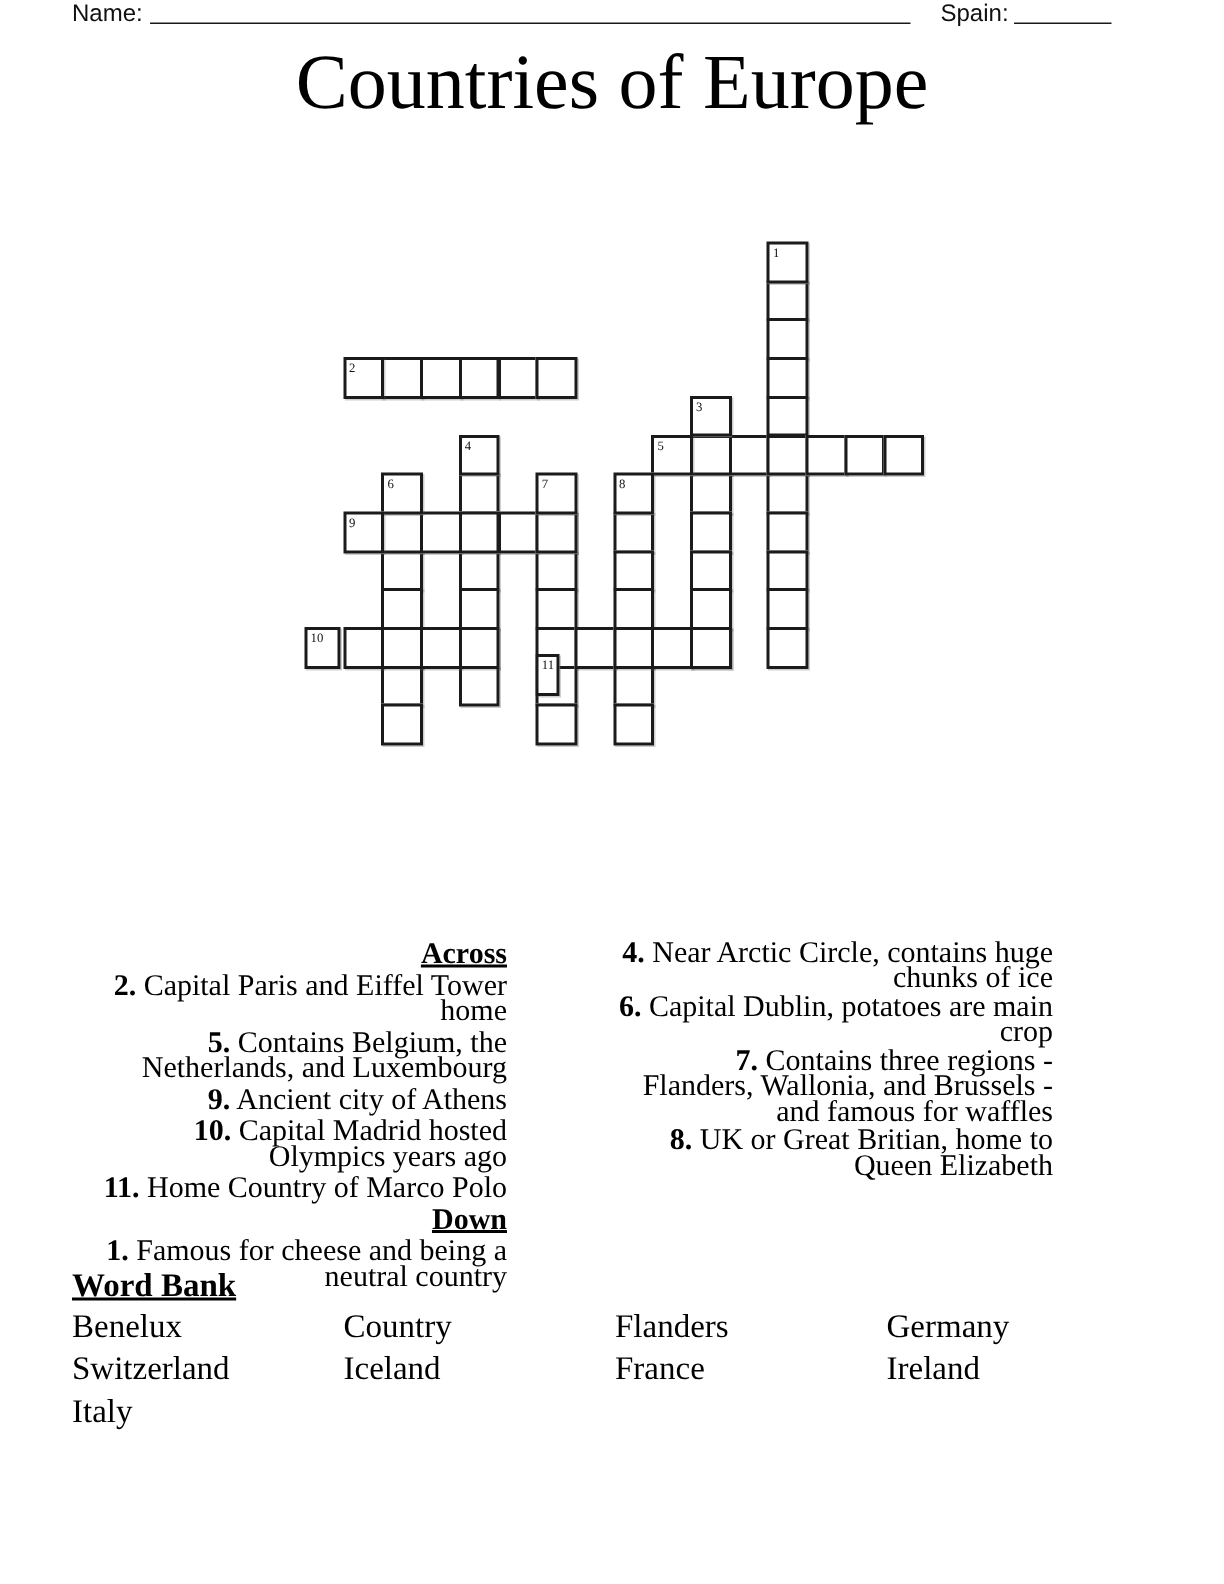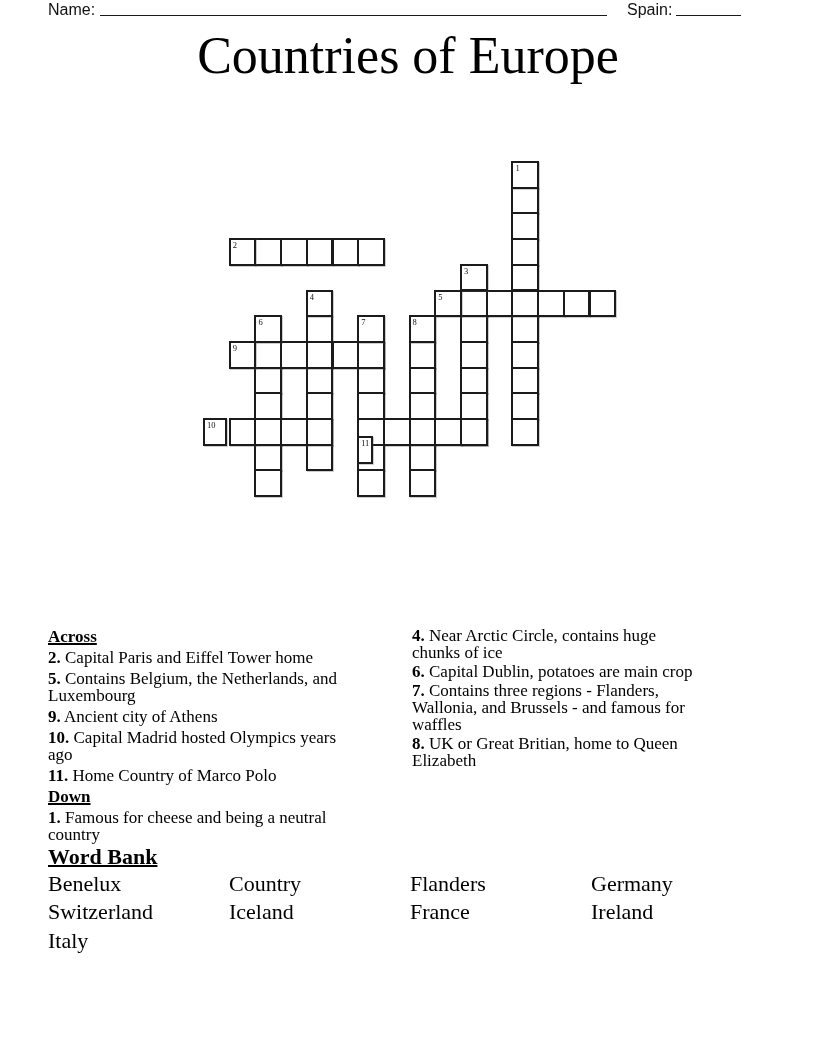--- a/index.html
+++ b/index.html
@@ -15,21 +15,21 @@
   .title { position:absolute; top:29px; left:0; width:100%; text-align:center;
            font-size:52px; font-weight:400; line-height:1.05; }
 
   
   .grid { position:absolute; }
   .cell { position:absolute; background:#fff; border:2px solid #1b1b1b;
           box-shadow:1px 1px 0 rgba(80,80,80,.28); }
   .cellnum { position:absolute; top:0; left:2px; font-size:8.5px; line-height:10px; color:#111; }
 
   
-  .clue-col { position:absolute; width:290px; font-size:17px; line-height:17px; }
+  .clue-col { position:absolute; width:290px; font-size:20px; line-height:17px;text-align:right; }
   .clue, .clue-heading { margin-bottom:4px; }
   .col-right .clue { margin-bottom:2px; }
   .clue-heading { font-weight:700; }
   .clue-heading span { text-decoration:underline; text-decoration-thickness:1.5px; }
   .clue b { font-weight:700; }
 
   
   .wb-heading { position:absolute; left:48px; top:844px; font-size:22px; font-weight:700; }
   .wb-heading span { text-decoration:underline; text-decoration-thickness:2px; }
   .word-bank { position:absolute; left:48px; top:871px; display:grid;

